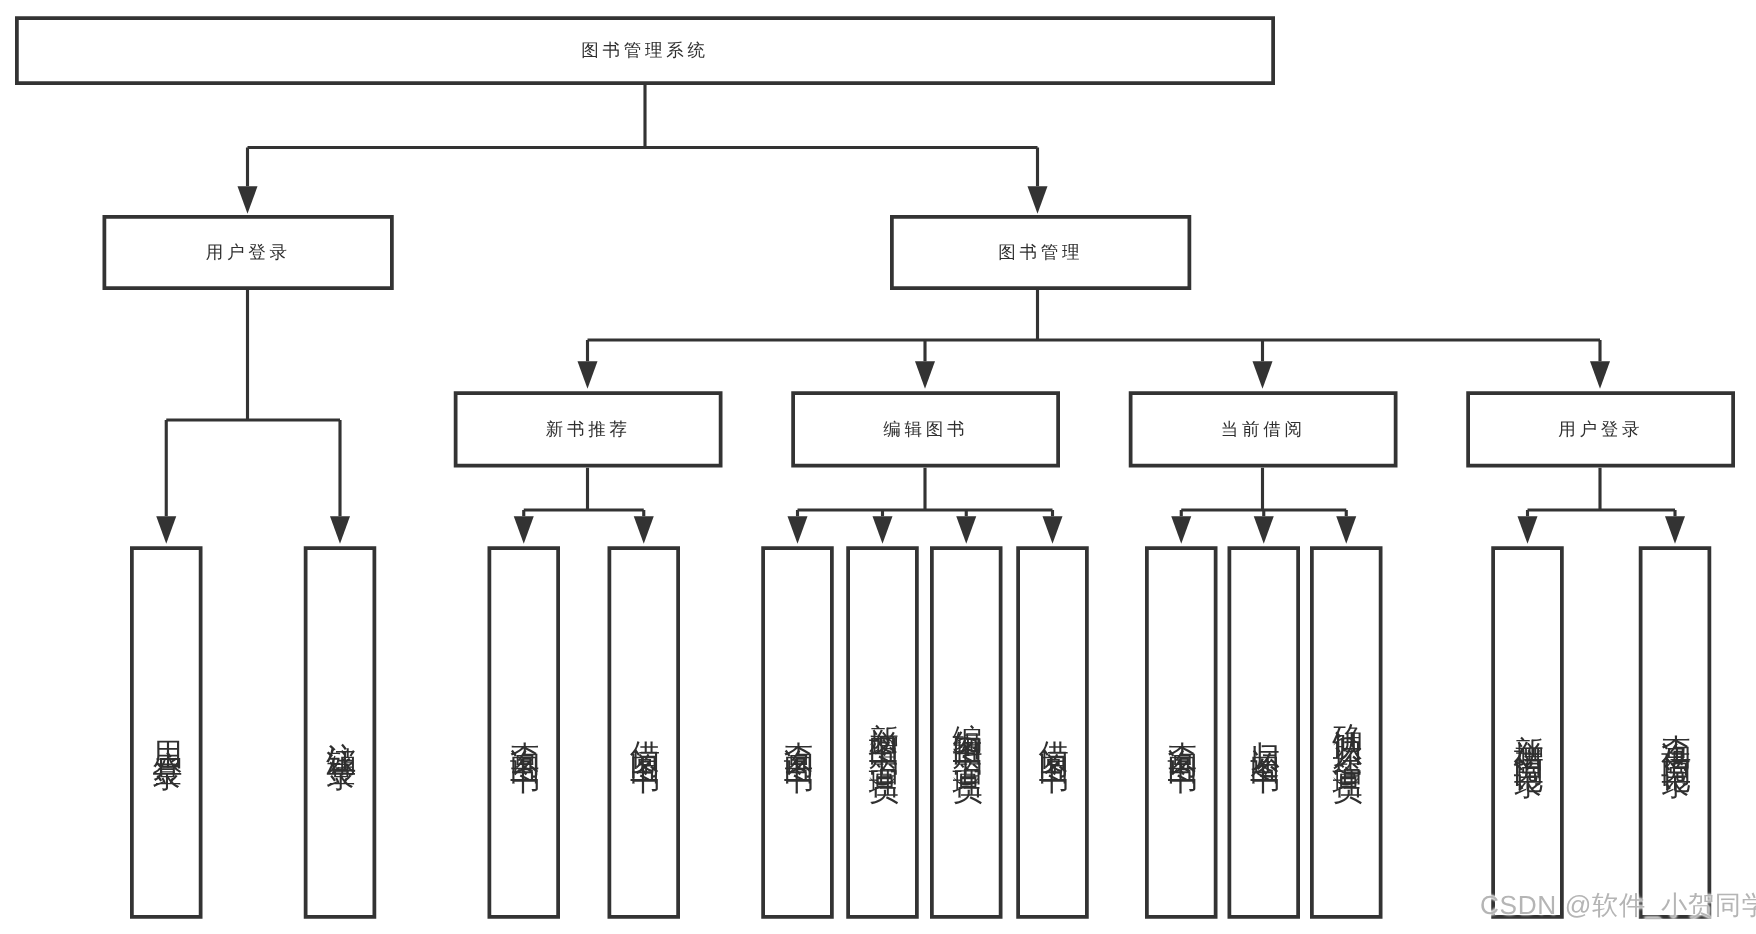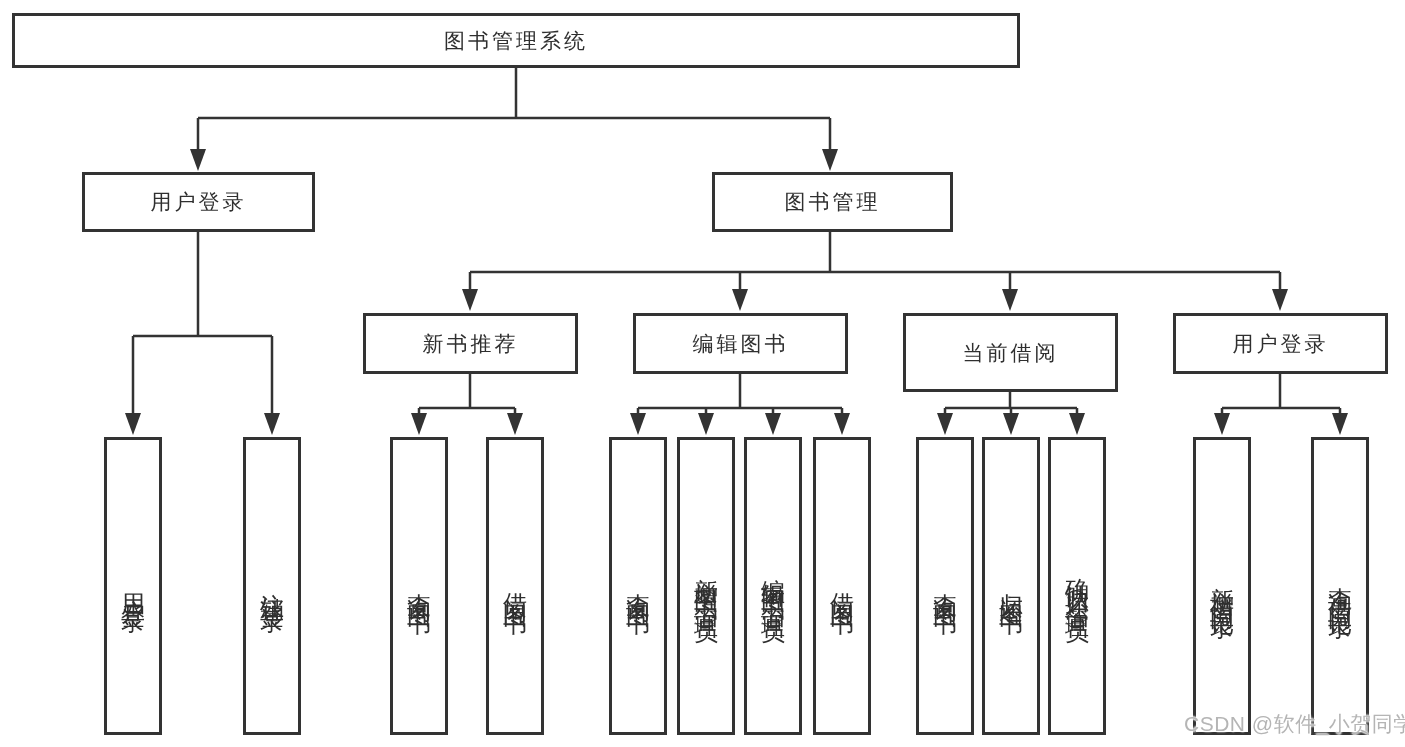--- a/index.html
+++ b/index.html
@@ -6,21 +6,21 @@
   .stage{
     position:relative;width:1405px;height:747px;background:#ffffff;overflow:hidden;
     font-family:"Liberation Sans","DejaVu Sans",sans-serif;color:#2f2f2f;
   }
   .wires{position:absolute;left:0;top:0;width:1405px;height:747px;pointer-events:none;}
   .wires path{stroke:#333333;stroke-width:2.5;fill:none;}
   .wires polygon{fill:#333333;stroke:none;}
   .node{
     position:absolute;background:#ffffff;border:3px solid #333333;box-sizing:border-box;
     display:flex;align-items:center;justify-content:center;
-    font-size:21px;letter-spacing:3px;white-space:nowrap;
+    font-size:14px;letter-spacing:3px;white-space:nowrap;
   }
   .leaf{
     position:absolute;background:#ffffff;border:3px solid #333333;box-sizing:border-box;
     width:58px;height:298px;top:437px;
     display:flex;align-items:center;justify-content:center;
     writing-mode:vertical-rl;text-orientation:mixed;
     font-size:24px;letter-spacing:6px;line-height:1;
   }
   .watermark{
     position:absolute;left:1184px;top:710px;z-index:5;
@@ -84,21 +84,21 @@
     </g>
   </svg>
 
   <div class="node" style="left:12px;top:13px;width:1008px;height:55px;">图书管理系统</div>
 
   <div class="node" style="left:82px;top:172px;width:233px;height:60px;">用户登录</div>
   <div class="node" style="left:712px;top:172px;width:241px;height:60px;">图书管理</div>
 
   <div class="node" style="left:363px;top:313px;width:215px;height:61px;">新书推荐</div>
   <div class="node" style="left:633px;top:313px;width:215px;height:61px;">编辑图书</div>
-  <div class="node" style="left:903px;top:313px;width:215px;height:79px;">当前借阅</div>
+  <div class="node" style="left:903px;top:313px;width:215px;height:61px;">当前借阅</div>
   <div class="node" style="left:1173px;top:313px;width:215px;height:61px;">用户登录</div>
 
   <div class="leaf" style="left:104px;">用户登录</div>
   <div class="leaf" style="left:243px;">注销登录</div>
 
   <div class="leaf" style="left:390px;">查询图书</div>
   <div class="leaf" style="left:486px;">借阅图书</div>
 
   <div class="leaf" style="left:609px;">查询图书</div>
   <div class="leaf" style="left:677px;">新增图书（管理员）</div>

